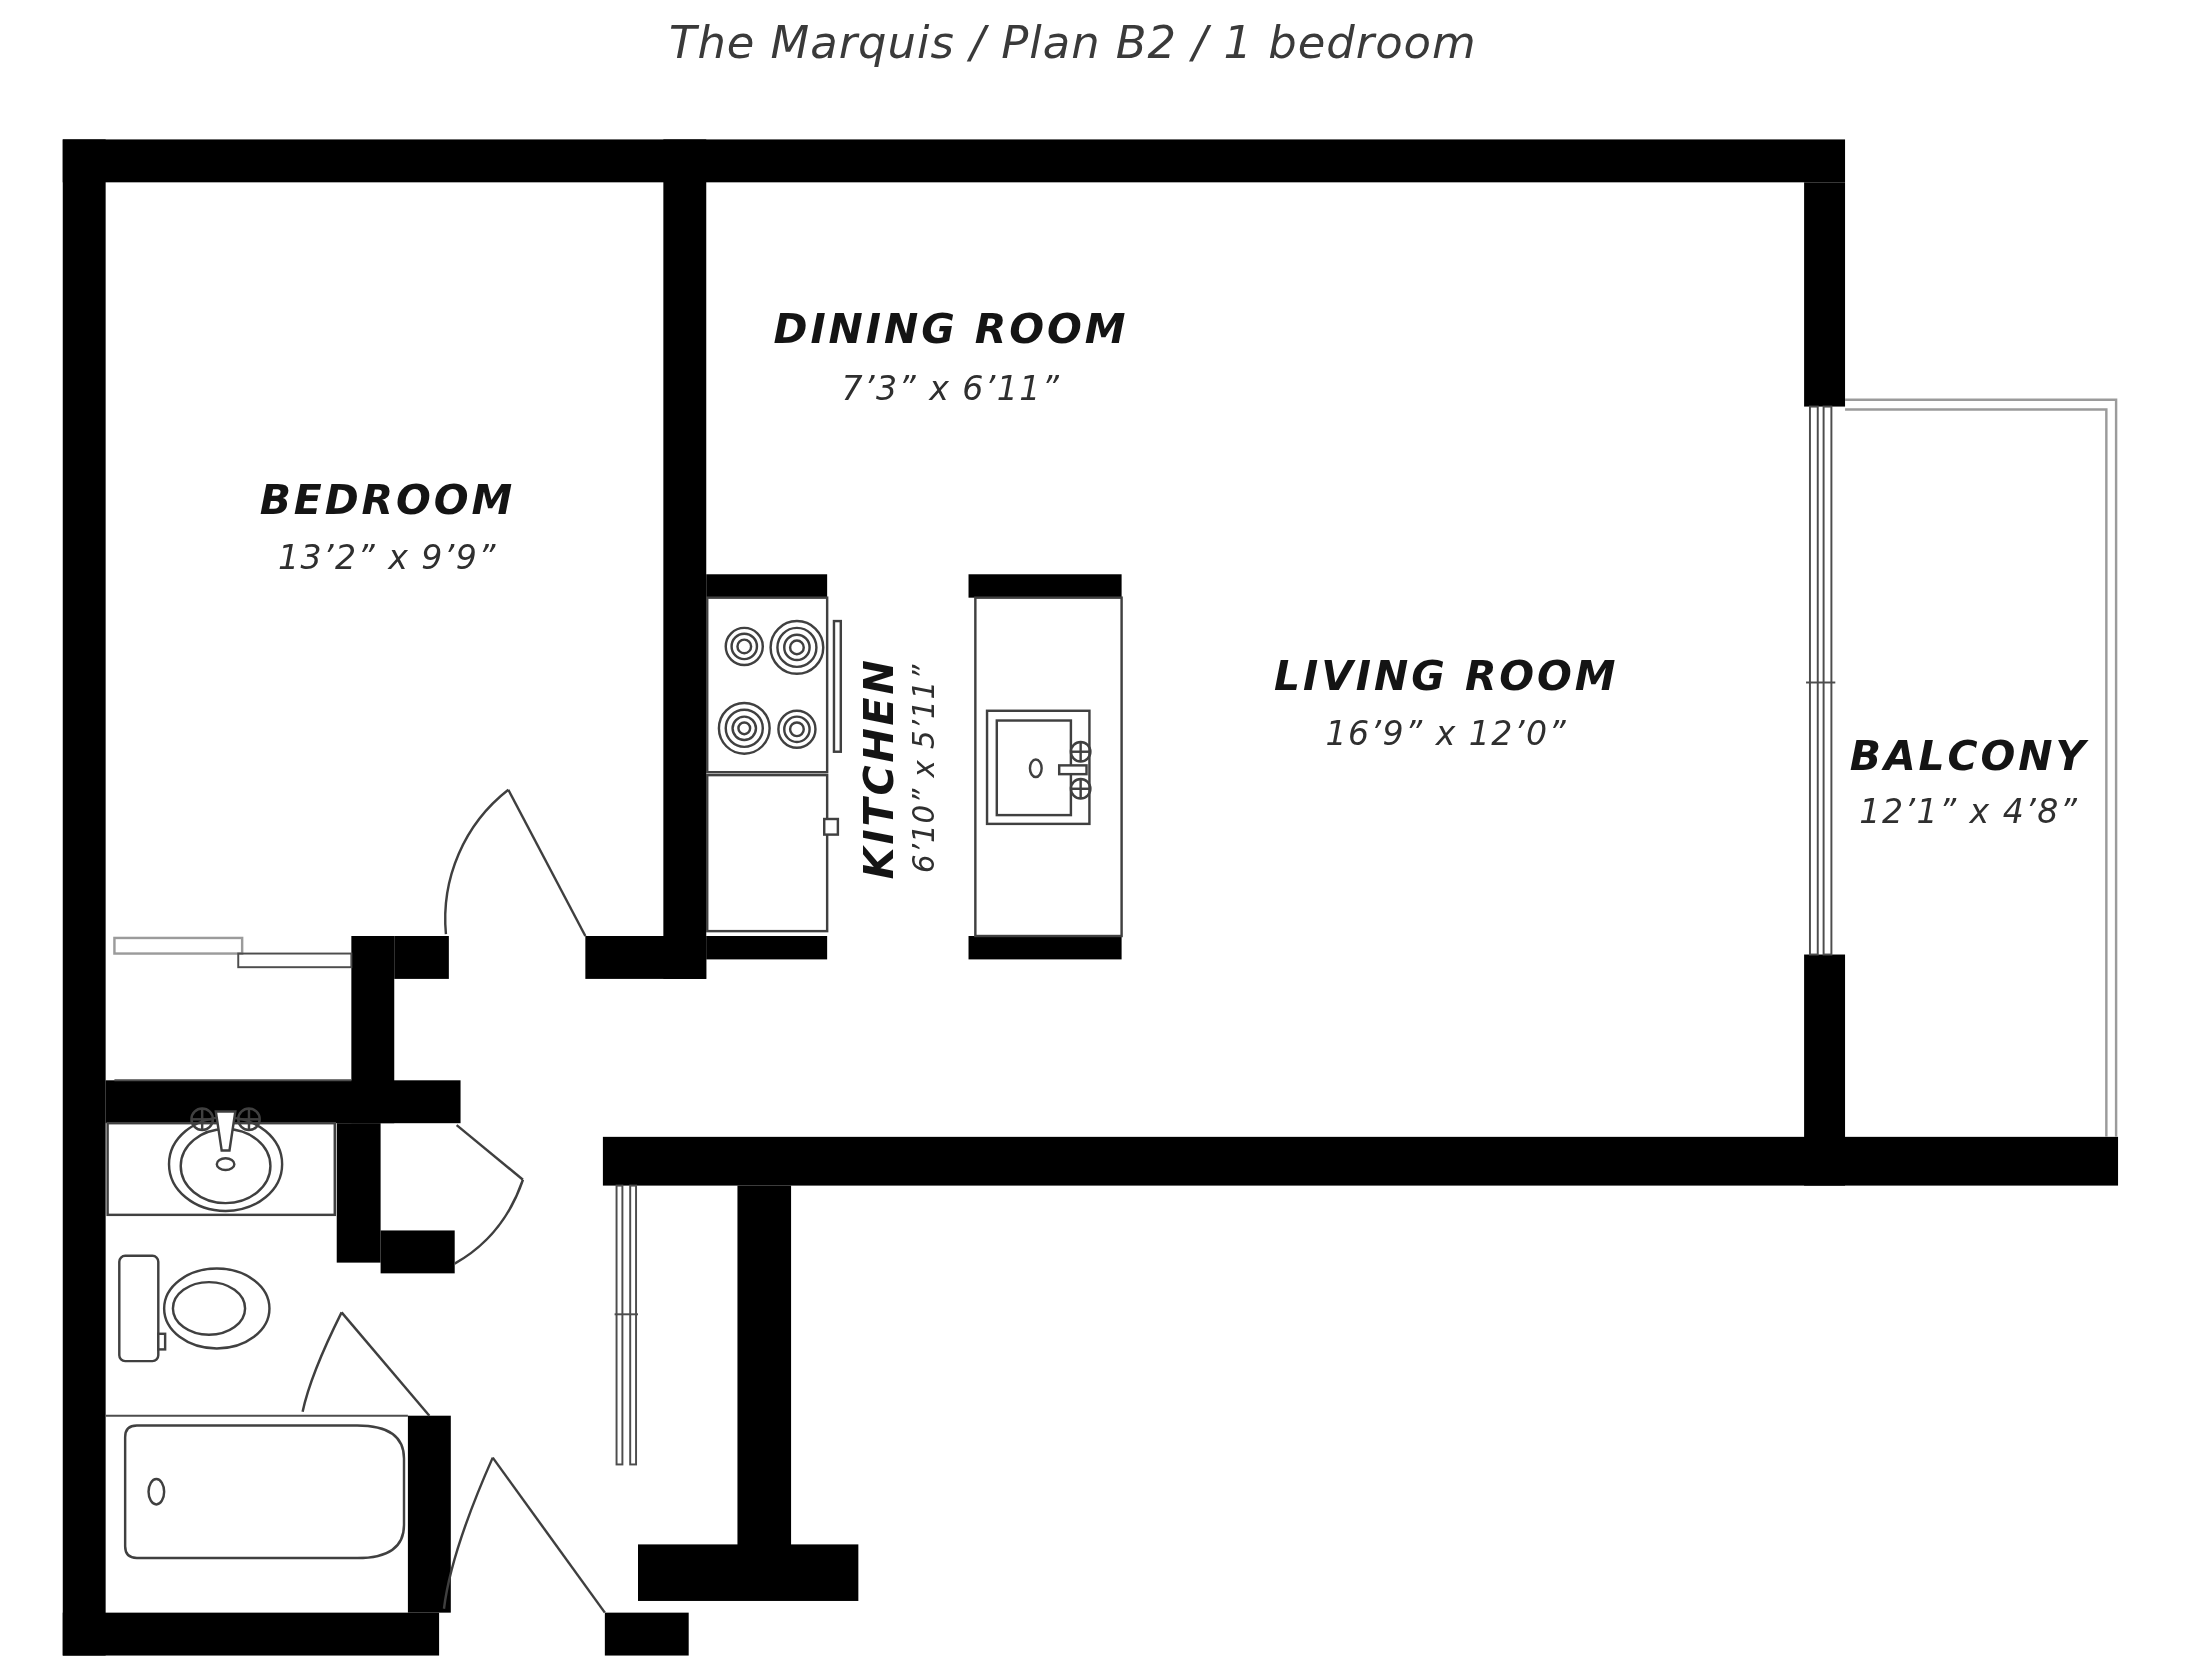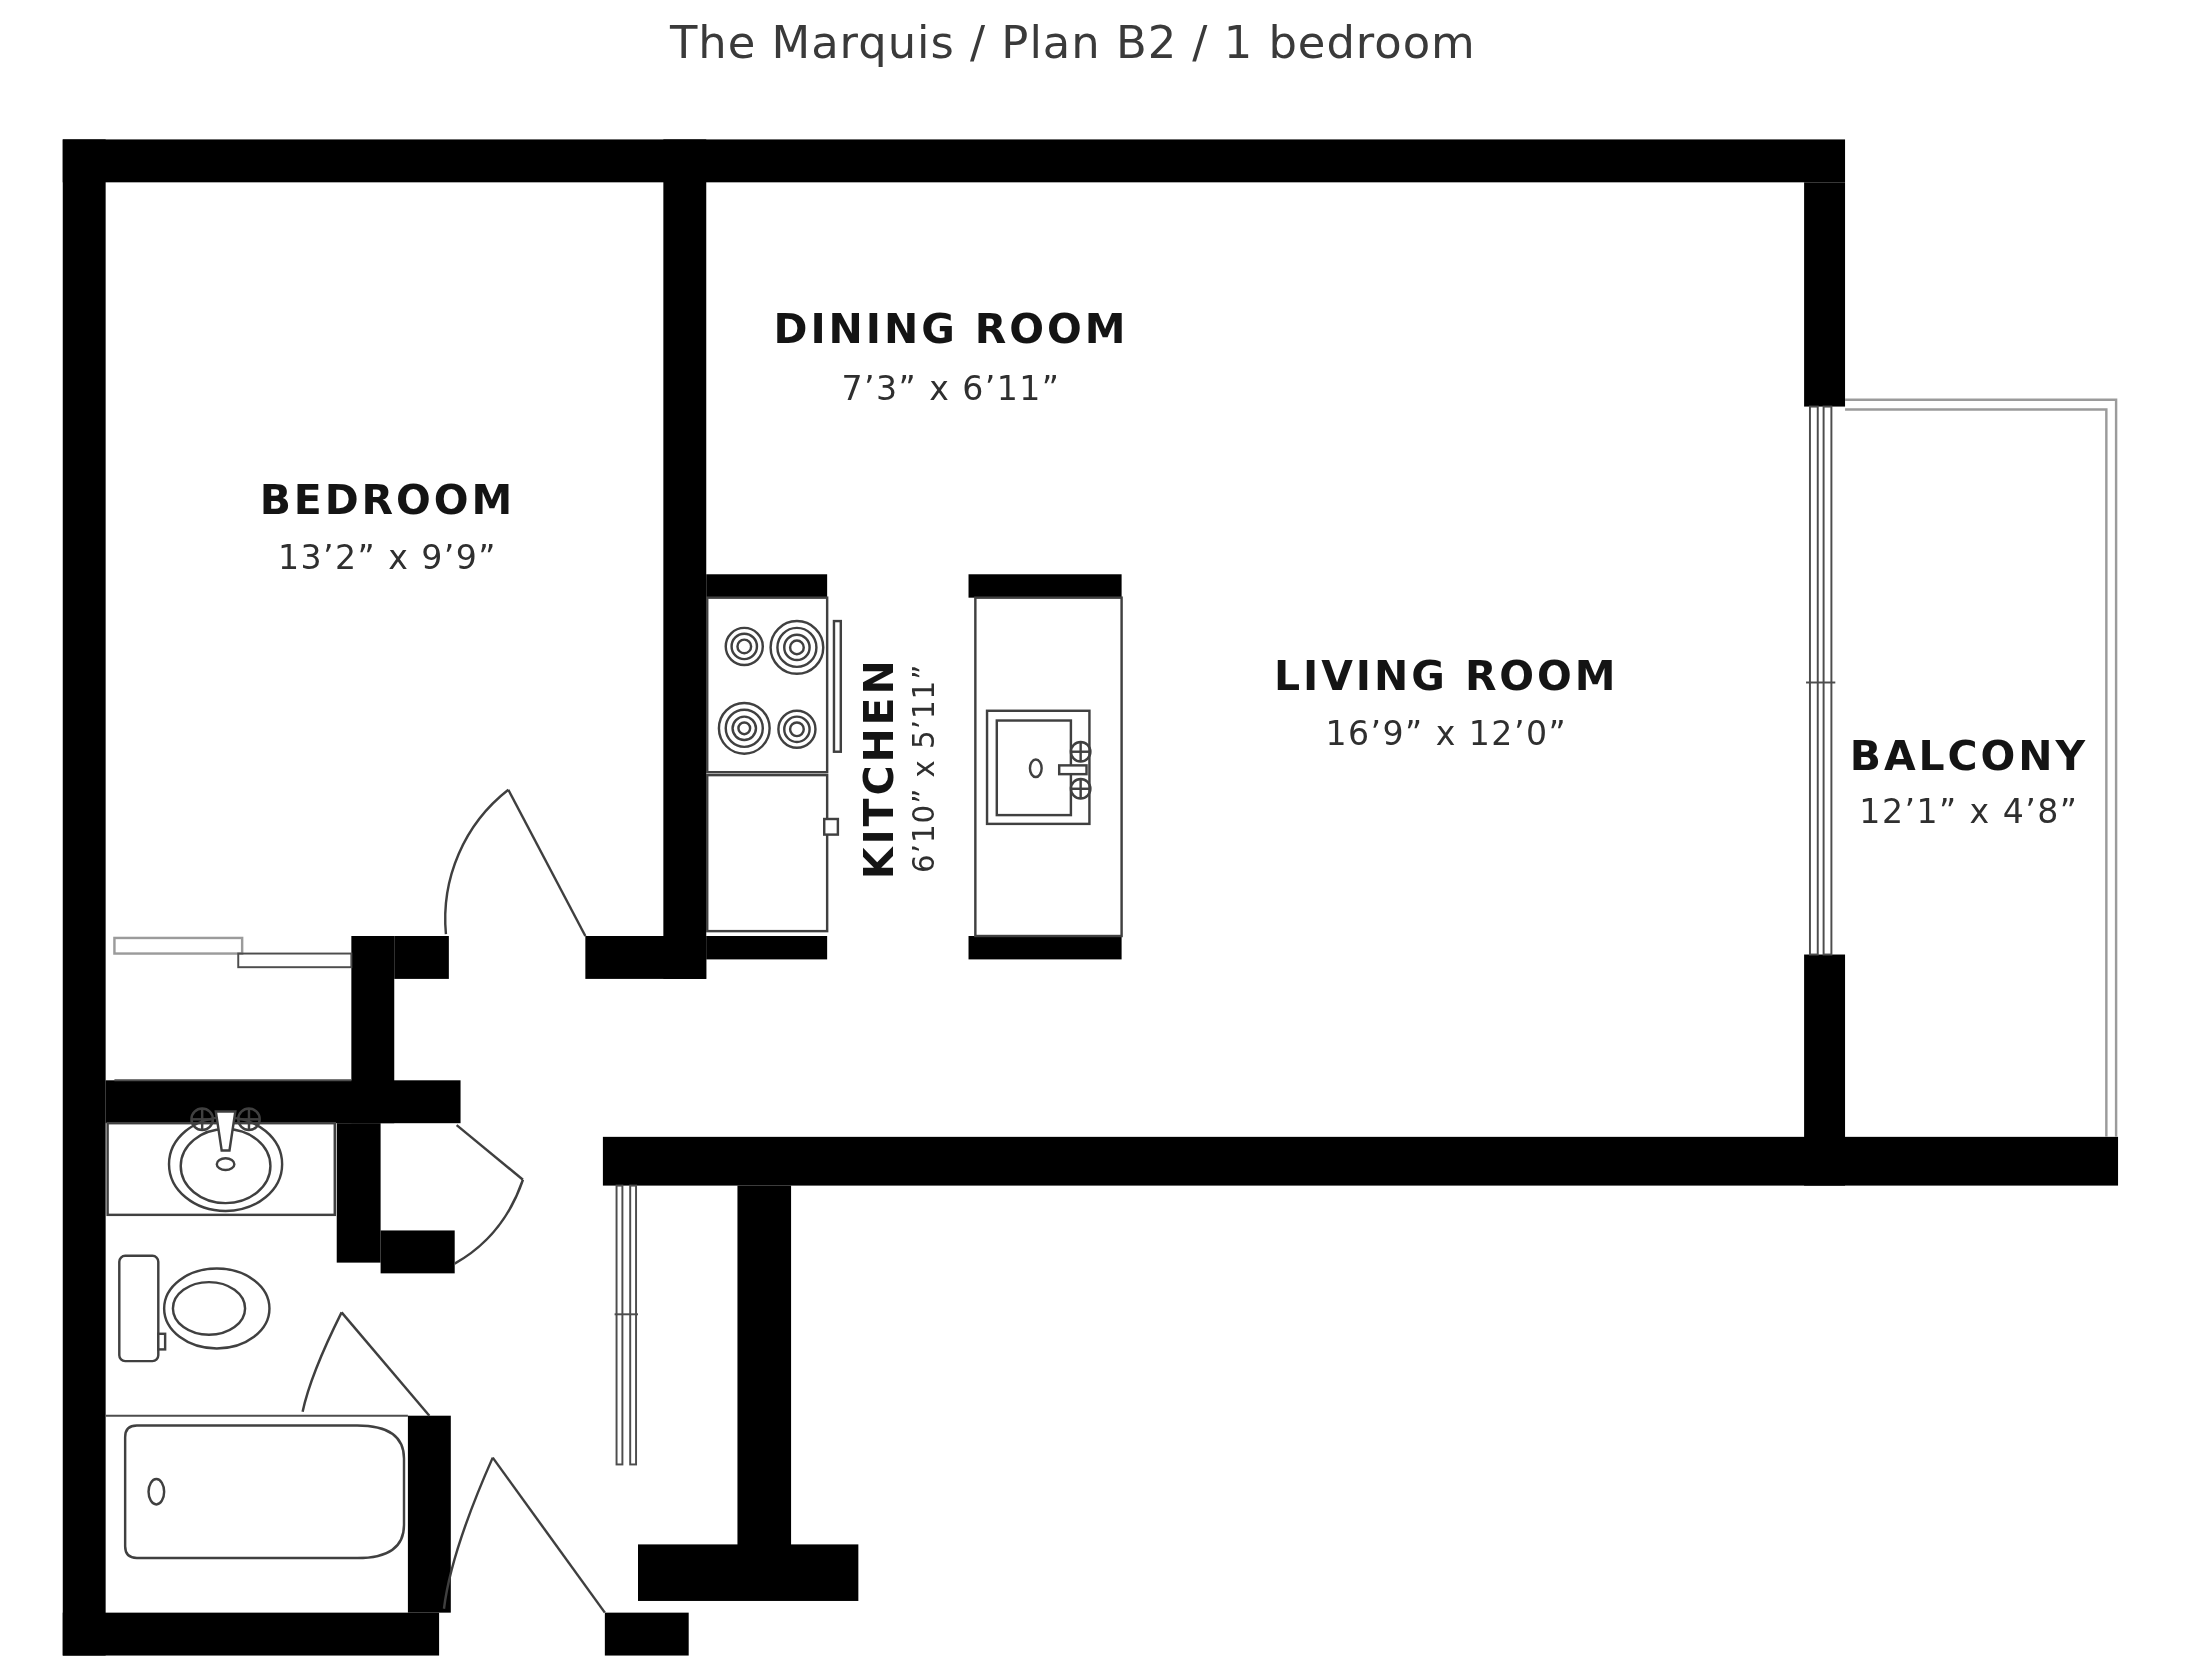--- a/index.html
+++ b/index.html
@@ -1,17 +1,17 @@
 <!DOCTYPE html>
 <html><head>
 <meta charset="utf-8">
 <style>
   html,body{margin:0;padding:0;background:#ffffff;}
   body{width:2212px;height:1677px;font-family:"DejaVu Sans","Liberation Sans",sans-serif;}
-  .plan-wrap{position:relative;width:2212px;height:1677px;background:#fff;}
+  .plan-wrap{position:relative;width:2212px;height:1677px;background:#fff;font-style:italic;}
   svg{display:block;}
   text{fill:#111;}
   .title-text{font-size:46px;font-weight:400;letter-spacing:1px;fill:#3a3a3a;}
   .room-name{font-size:42px;font-weight:700;letter-spacing:3px;fill:#141414;}
   .room-dims{font-size:34px;font-weight:400;letter-spacing:1.5px;fill:#2f2f2f;}
   .room-name-v{font-size:42px;font-weight:700;letter-spacing:3px;fill:#141414;}
   .room-dims-v{font-size:30px;font-weight:400;letter-spacing:1px;fill:#2f2f2f;}
   .wall{fill:#000000;stroke:none;}
   .fixture{fill:#ffffff;stroke:#404040;stroke-width:2.5;}
   .fixline{fill:none;stroke:#404040;stroke-width:2.5;}

